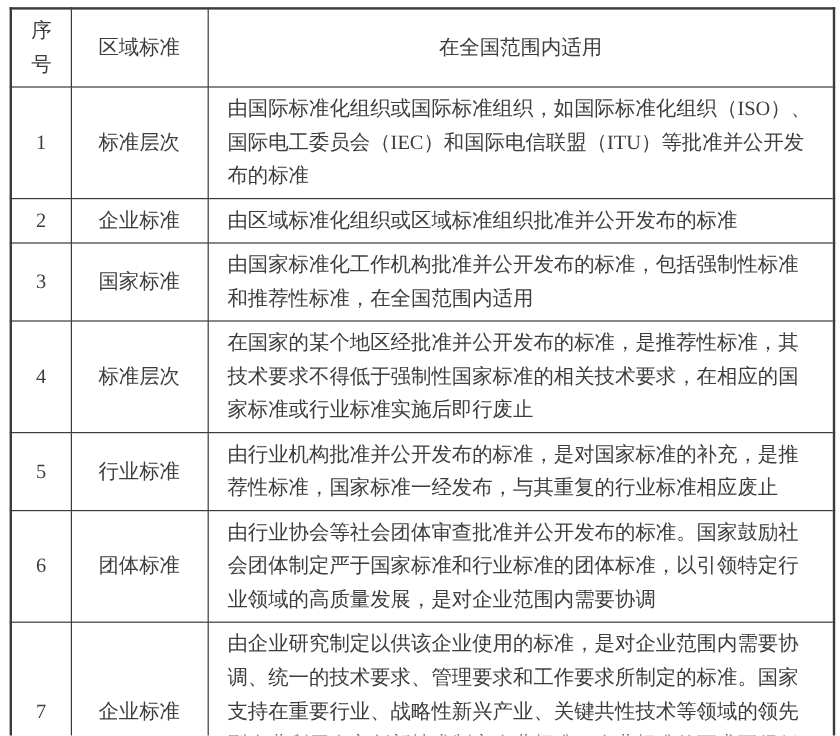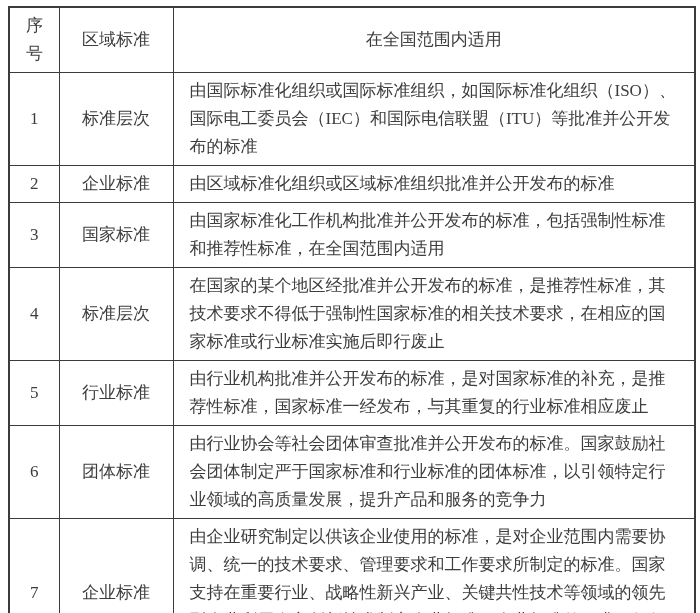--- a/index.html
+++ b/index.html
@@ -87,21 +87,21 @@
       <td class="desc">在国家的某个地区经批准并公开发布的标准，是推荐性标准，其技术要求不得低于强制性国家标准的相关技术要求，在相应的国家标准或行业标准实施后即行废止</td>
     </tr>
     <tr>
       <td class="num">5</td>
       <td class="level">行业标准</td>
       <td class="desc">由行业机构批准并公开发布的标准，是对国家标准的补充，是推荐性标准，国家标准一经发布，与其重复的行业标准相应废止</td>
     </tr>
     <tr>
       <td class="num">6</td>
       <td class="level">团体标准</td>
-      <td class="desc">由行业协会等社会团体审查批准并公开发布的标准。国家鼓励社会团体制定严于国家标准和行业标准的团体标准，以引领特定行业领域的高质量发展，提升产品和服务的竞争力</td>
+      <td class="desc">由行业协会等社会团体审查批准并公开发布的标准。国家鼓励社会团体制定严于国家标准和行业标准的团体标准，以引领特定行业领域的高质量发展，是对企业范围内需要协调</td>
     </tr>
     <tr>
       <td class="num">7</td>
       <td class="level">企业标准</td>
       <td class="desc">由企业研究制定以供该企业使用的标准，是对企业范围内需要协调、统一的技术要求、管理要求和工作要求所制定的标准。国家支持在重要行业、战略性新兴产业、关键共性技术等领域的领先型企业利用自主创新技术制定企业标准。企业标准的要求不得低于相应的国家标准或行业标准</td>
     </tr>
   </tbody>
 </table>
 
 </body></html>

